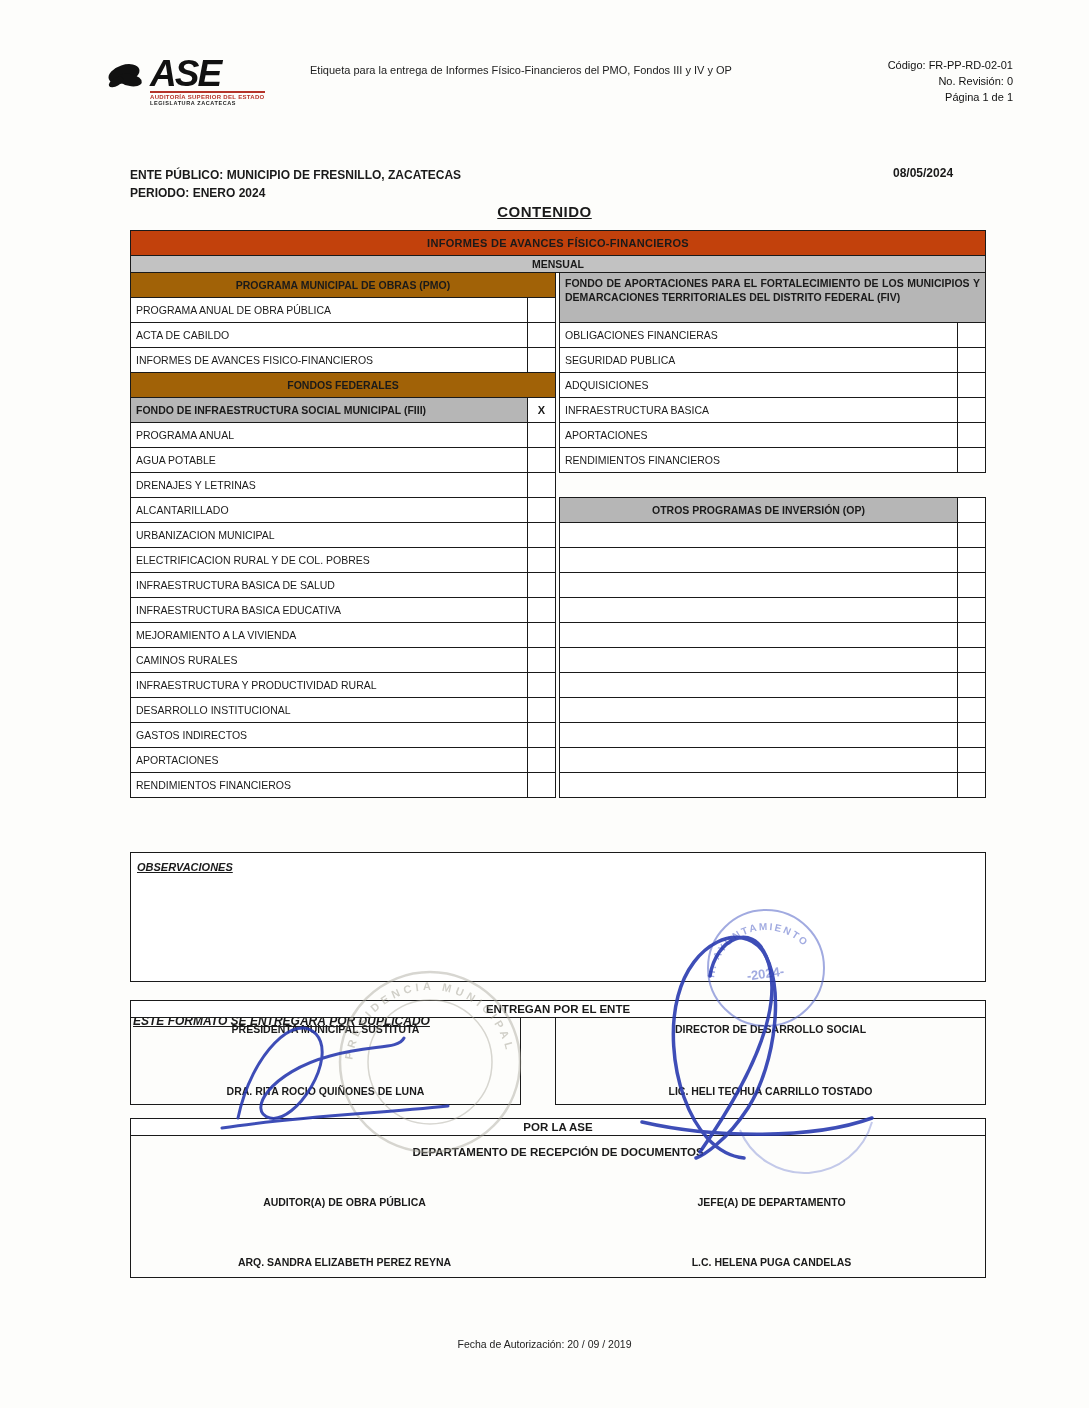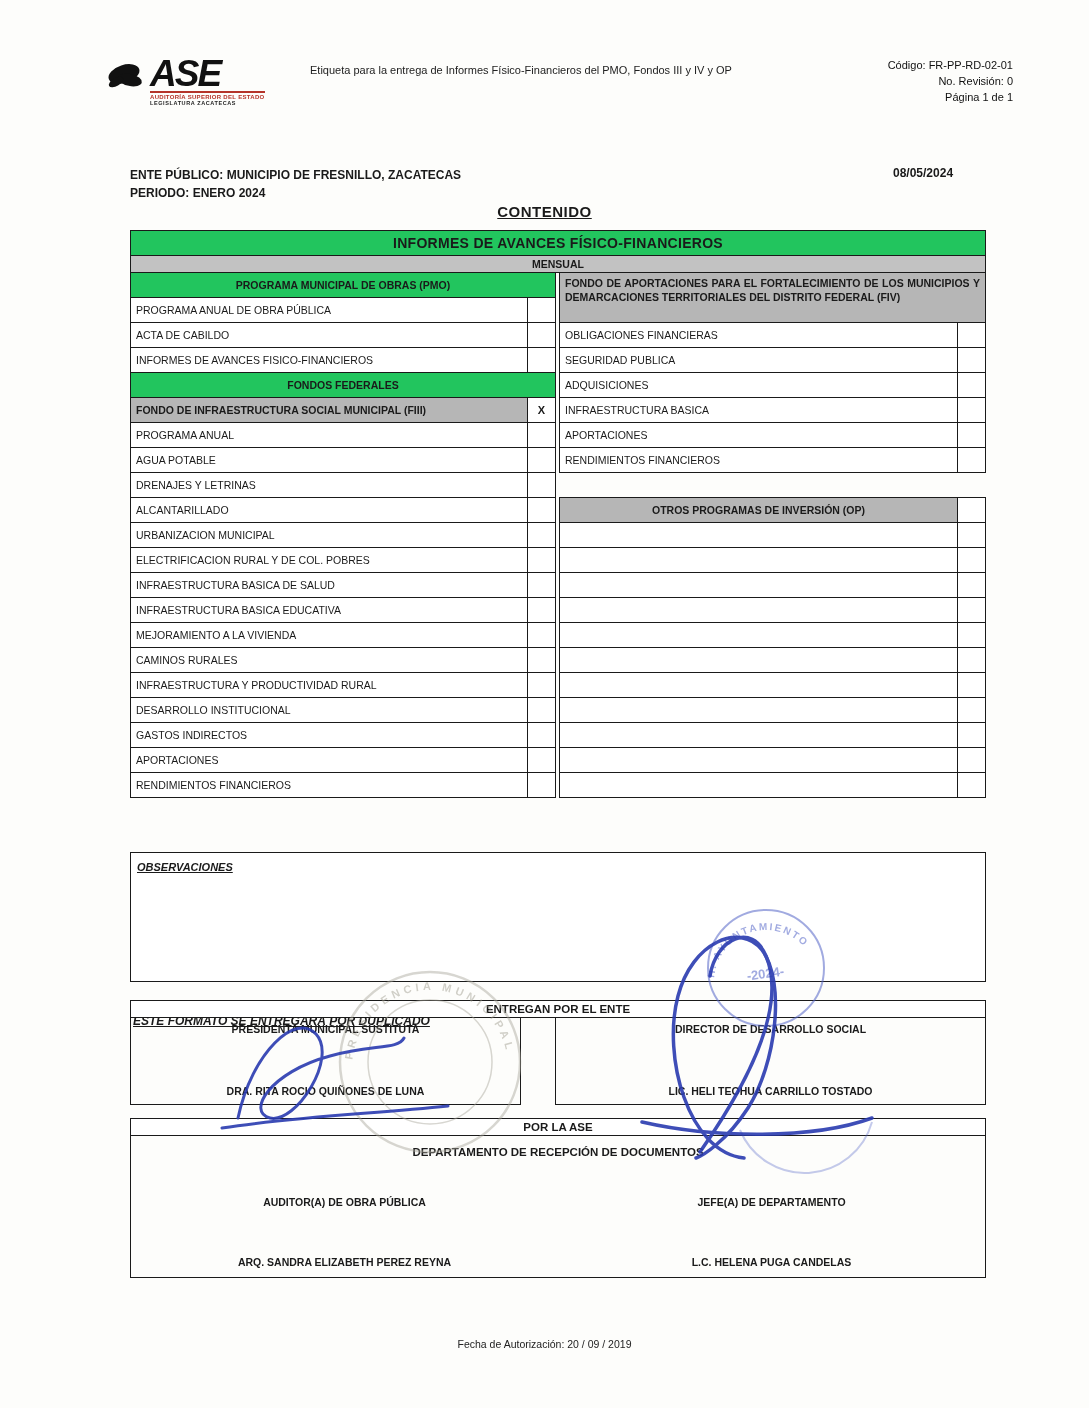--- a/index.html
+++ b/index.html
@@ -17,30 +17,30 @@
   .meta { position:absolute; right:76px; top:58px; text-align:right; font-size:11px; line-height:1.45; color:#111; }
 
   .info-left { position:absolute; left:130px; top:166px; font-size:12px; font-weight:bold; line-height:1.5; }
   .info-date { position:absolute; left:893px; top:166px; font-size:12px; font-weight:bold; }
 
   .contenido { position:absolute; left:0; top:203px; width:100%; text-align:center; }
   .contenido span { font-size:15px; font-weight:bold; text-decoration:underline; letter-spacing:.5px; }
 
   
   .table-wrap { position:absolute; left:130px; top:230px; width:856px; }
-  .title-bar { height:26px; border:1.5px solid #1a1a1a; background:#22c55e; display:flex; align-items:center; justify-content:center; font-size:14px; font-weight:bold; letter-spacing:.3px; }
+  .title-bar { height:26px; border:1.5px solid #1a1a1a; background:#c2410c; display:flex; align-items:center; justify-content:center; font-size:11px; font-weight:bold; letter-spacing:.3px; }
   .mensual-bar { height:18px; margin-top:-1px; border:1px solid #1a1a1a; background:#c2c2c2; display:flex; align-items:center; justify-content:center; font-size:10.5px; font-weight:bold; }
   .cols { display:flex; margin-top:0; }
   .col-left { width:426px; }
   .col-right { width:427px; margin-left:3px; }
 
   .row { height:26px; margin-top:-1px; border:1px solid #1a1a1a; display:flex; align-items:stretch; background:#fff; }
   .row .lbl { flex:1; display:flex; align-items:center; padding:0 5px; font-size:10.5px; }
   .row .chk { width:28px; border-left:1px solid #1a1a1a; display:flex; align-items:center; justify-content:center; font-weight:bold; font-size:11px; background:#fff; }
-  .row.hdr { background:#22c55e; }
+  .row.hdr { background:#a16207; }
   .row.hdr .hlbl { flex:1; display:flex; align-items:center; justify-content:center; font-weight:bold; font-size:10.5px; text-align:center; }
   .row.grayleft .lbl { background:#b6b6b6; font-weight:bold; }
   .row.grayleft .lbl.centered { justify-content:center; text-align:center; }
   .fivhdr { height:51px; margin-top:-1px; border:1px solid #1a1a1a; background:#b6b6b6; padding:4px 5px 2px; font-size:10.5px; font-weight:bold; text-align:justify; line-height:1.32; }
   .spacer { height:25px; background:transparent; }
 
   
   .obs-box { position:absolute; left:130px; top:852px; width:856px; height:130px; border:1.5px solid #1a1a1a; background:#fff; padding:4px 6px; }
   .obs-label { font-size:11px; font-weight:bold; text-decoration:underline;font-style:italic; }
 

